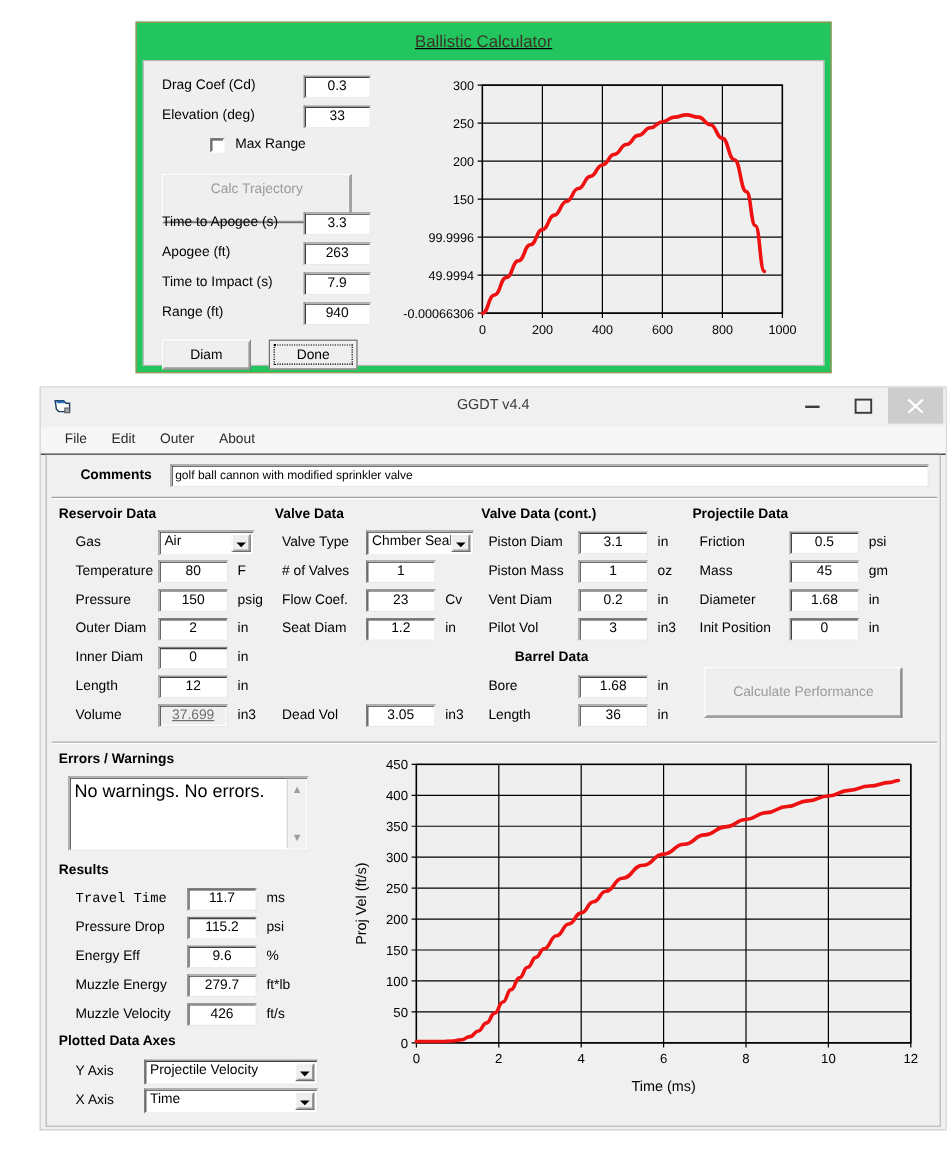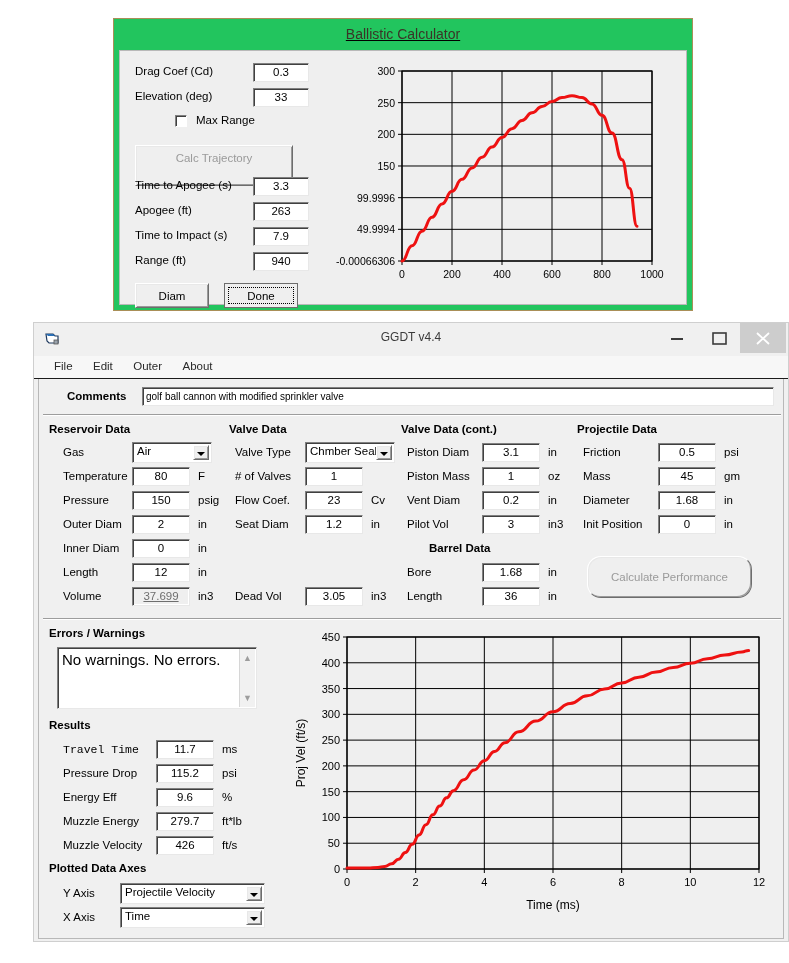--- a/index.html
+++ b/index.html
@@ -467,21 +467,21 @@
       <span class="unit-label" style="left:685px; top:91px;">gm</span>
 
       <span class="fld-label" style="left:544px; top:115px;">Diameter</span>
       <div class="win-field" style="left:619px; top:112px; width:58px;">1.68</div>
       <span class="unit-label" style="left:685px; top:115px;">in</span>
 
       <span class="fld-label" style="left:544px; top:139px;">Init Position</span>
       <div class="win-field" style="left:619px; top:136px; width:58px;">0</div>
       <span class="unit-label" style="left:685px; top:139px;">in</span>
 
-      <div class="win-button disabled" style="left:548px; top:177px; width:165px; height:42px; line-height:41px;border-radius:14px;">Calculate Performance</div>
+      <div class="win-button disabled" style="left:548px; top:177px; width:165px; height:42px; line-height:41px;">Calculate Performance</div>
 
       <div class="sep-line" style="left:4px; top:239px; width:738px;"></div>
 
       <span class="grp-title" style="left:10px; top:248px;">Errors / Warnings</span>
       <div id="errors-box" style="left:18px; top:268px; width:200px; height:62px;">
         <span id="errors-text">No warnings.  No errors.</span>
         <div id="errors-scroll">
           <span class="scroll-arrow" style="top:2px;">▲</span>
           <span class="scroll-arrow" style="bottom:2px;">▼</span>
         </div>

